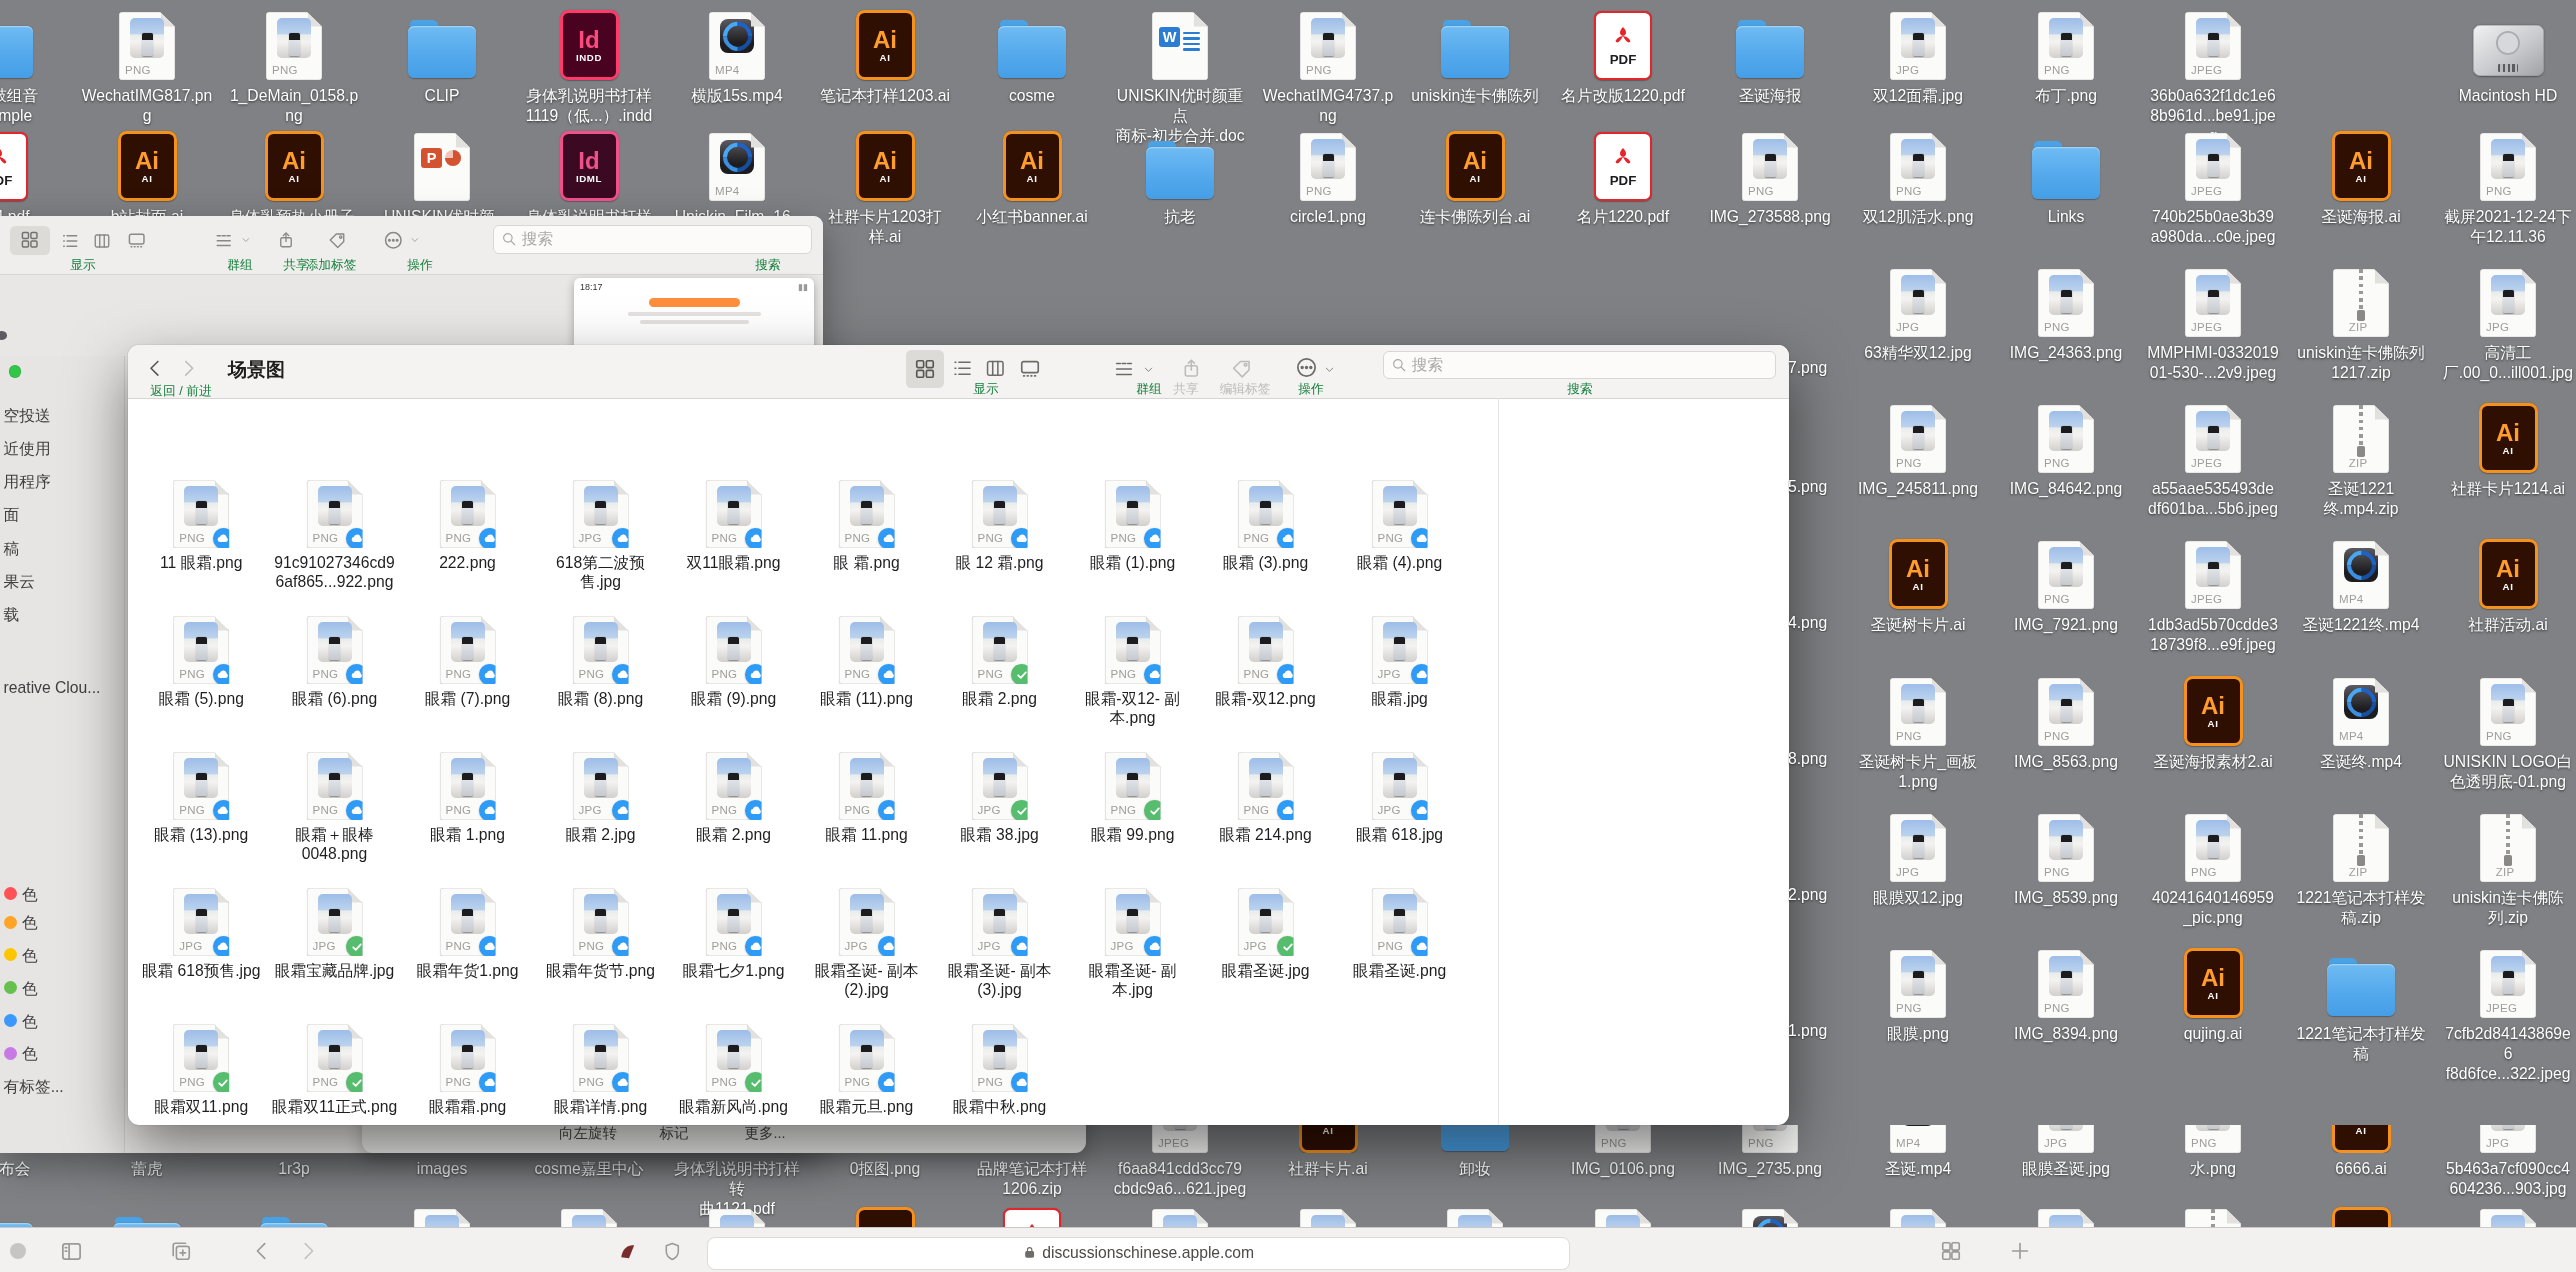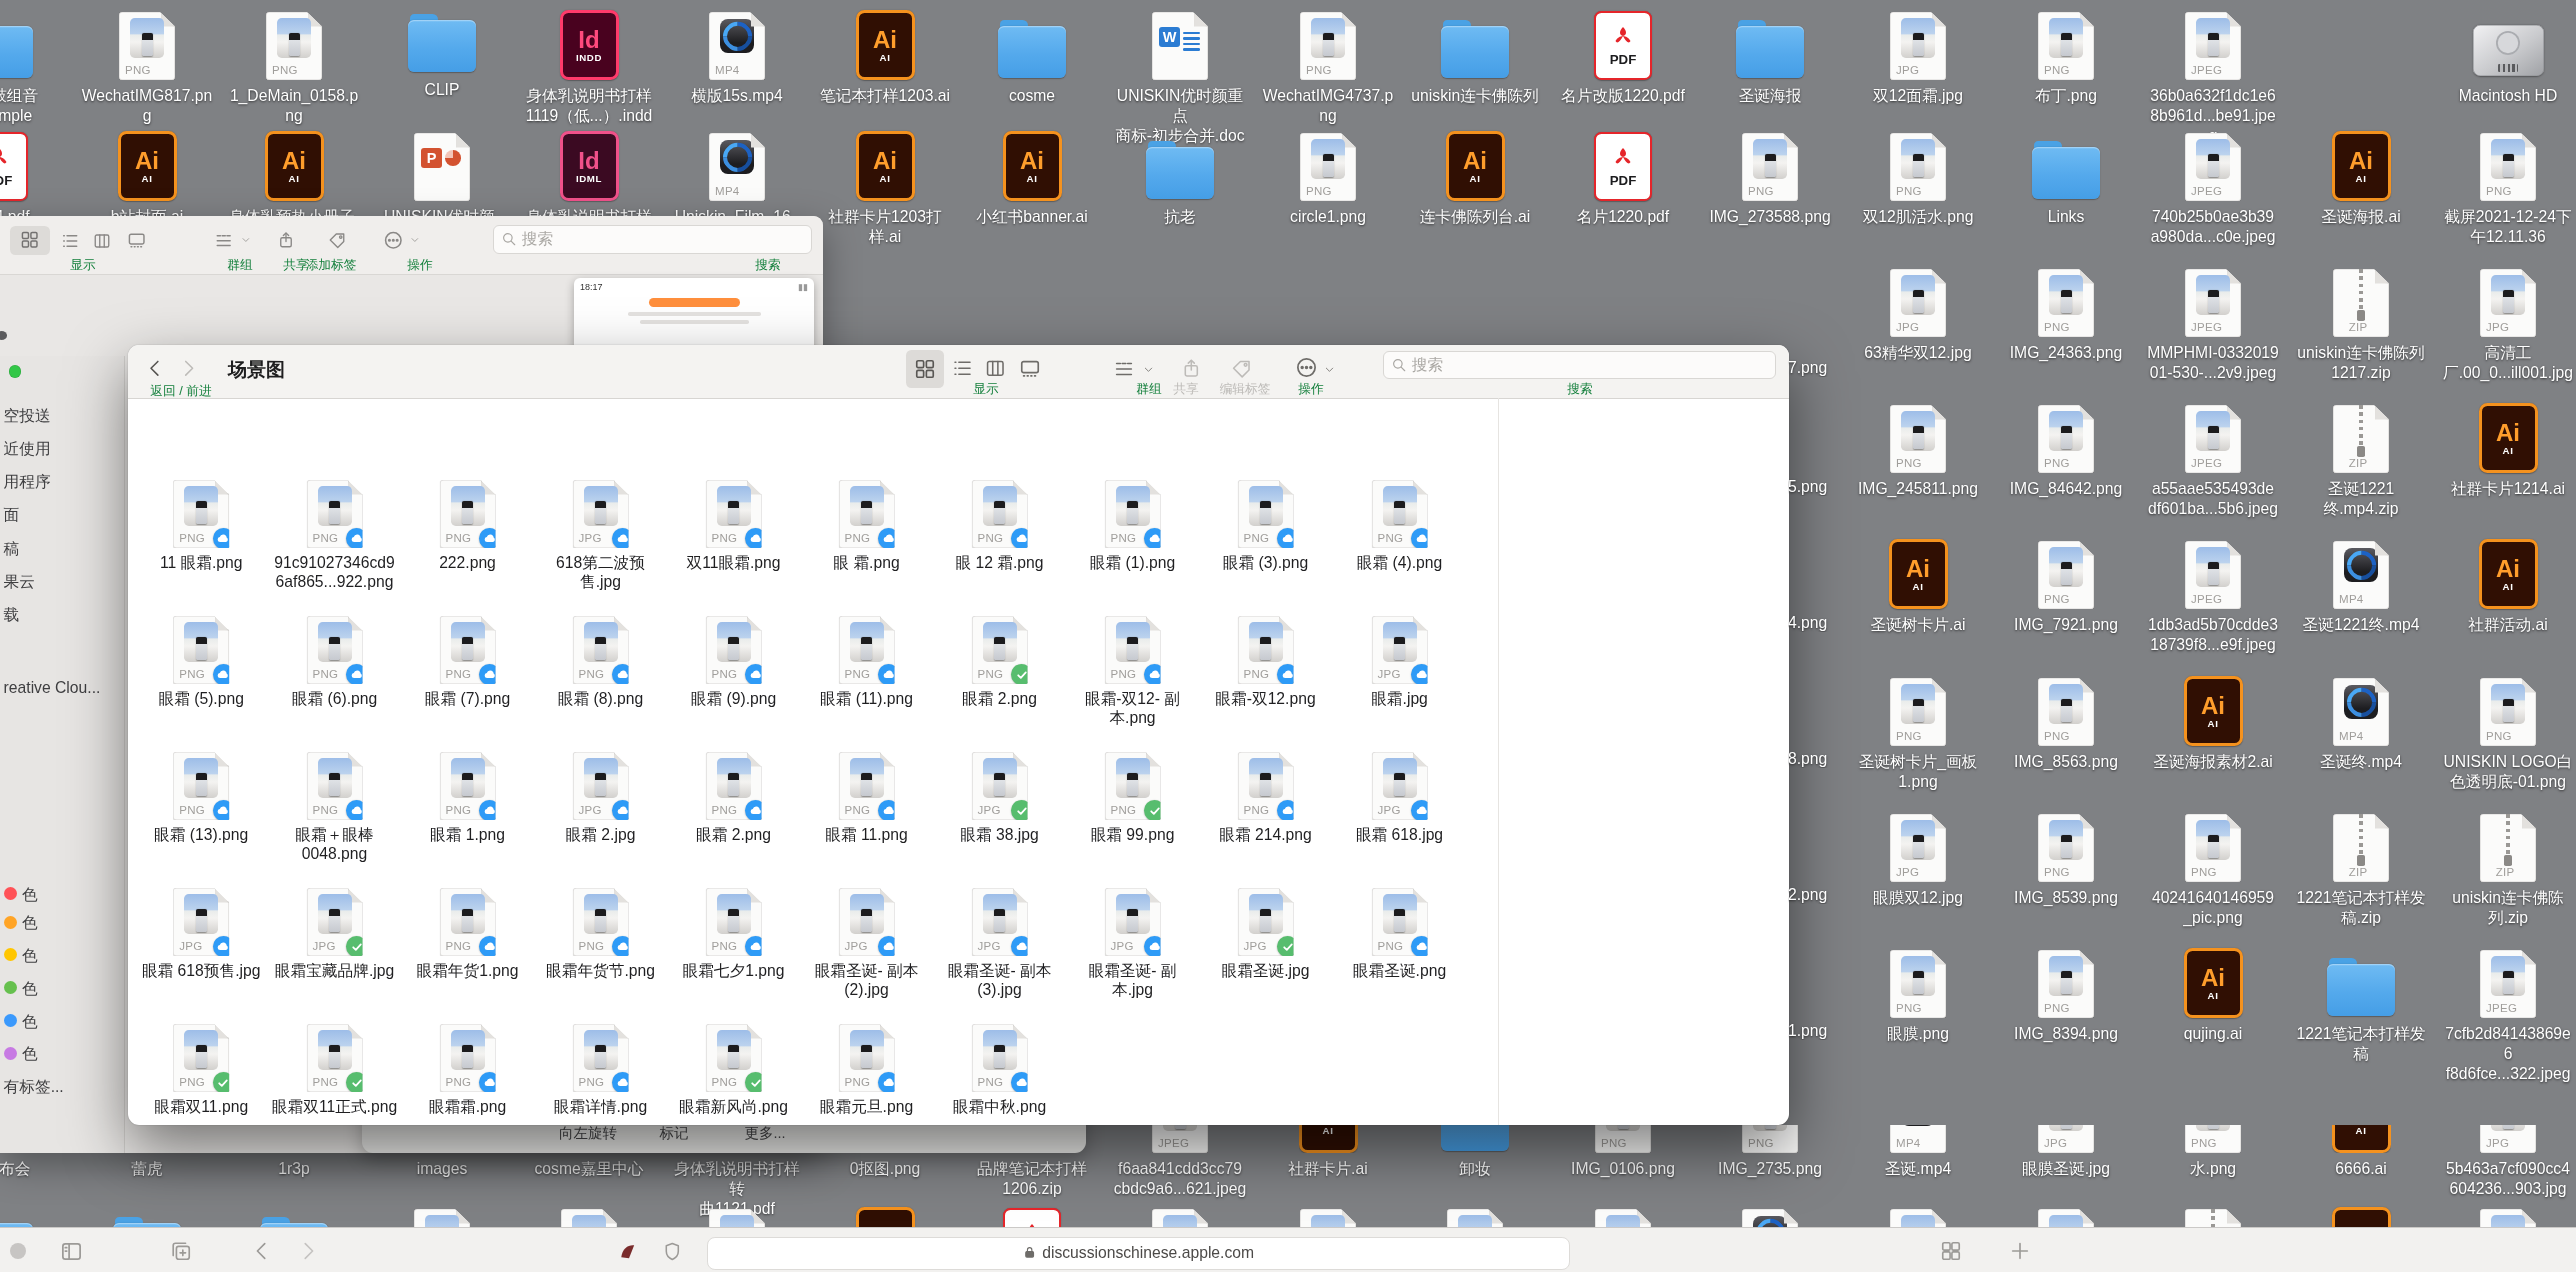--- a/index.html
+++ b/index.html
@@ -157,21 +157,21 @@
             <div class="fold"></div>
             <div class="thumb">
               <div class="bottle"></div>
             </div>
             <div class="ext">PNG</div>
           </div>
         </div>
         <div class="dlabel">1_DeMain_0158.p
 ng</div>
       </div>
-      <div class="ditem" style="left: 368px; top: 3px;">
+      <div class="ditem" style="left: 368px; top: 9px;">
         <div class="ic">
           <div class="folderic">
             <div class="ftab"></div>
             <div class="fbody"></div>
           </div>
         </div>
         <div class="dlabel">CLIP</div>
       </div>
       <div class="ditem" style="left: 515px; top: 9px;">
         <div class="ic">

